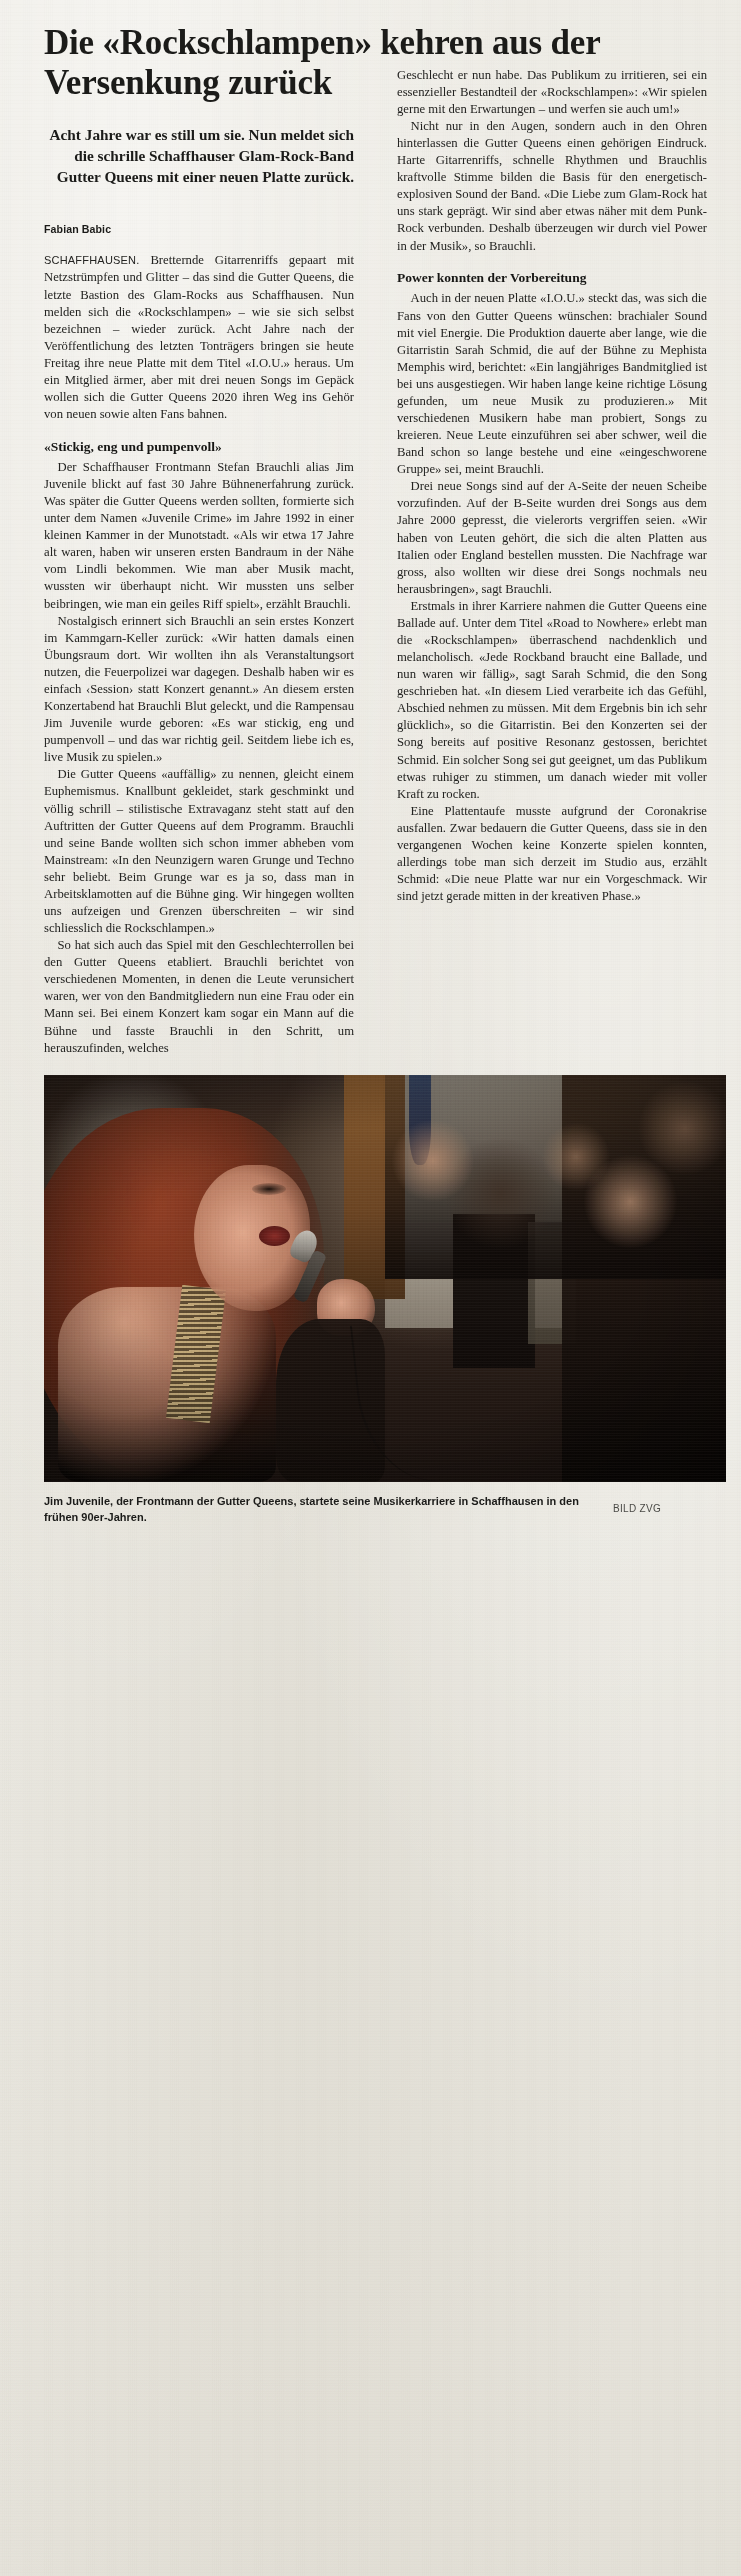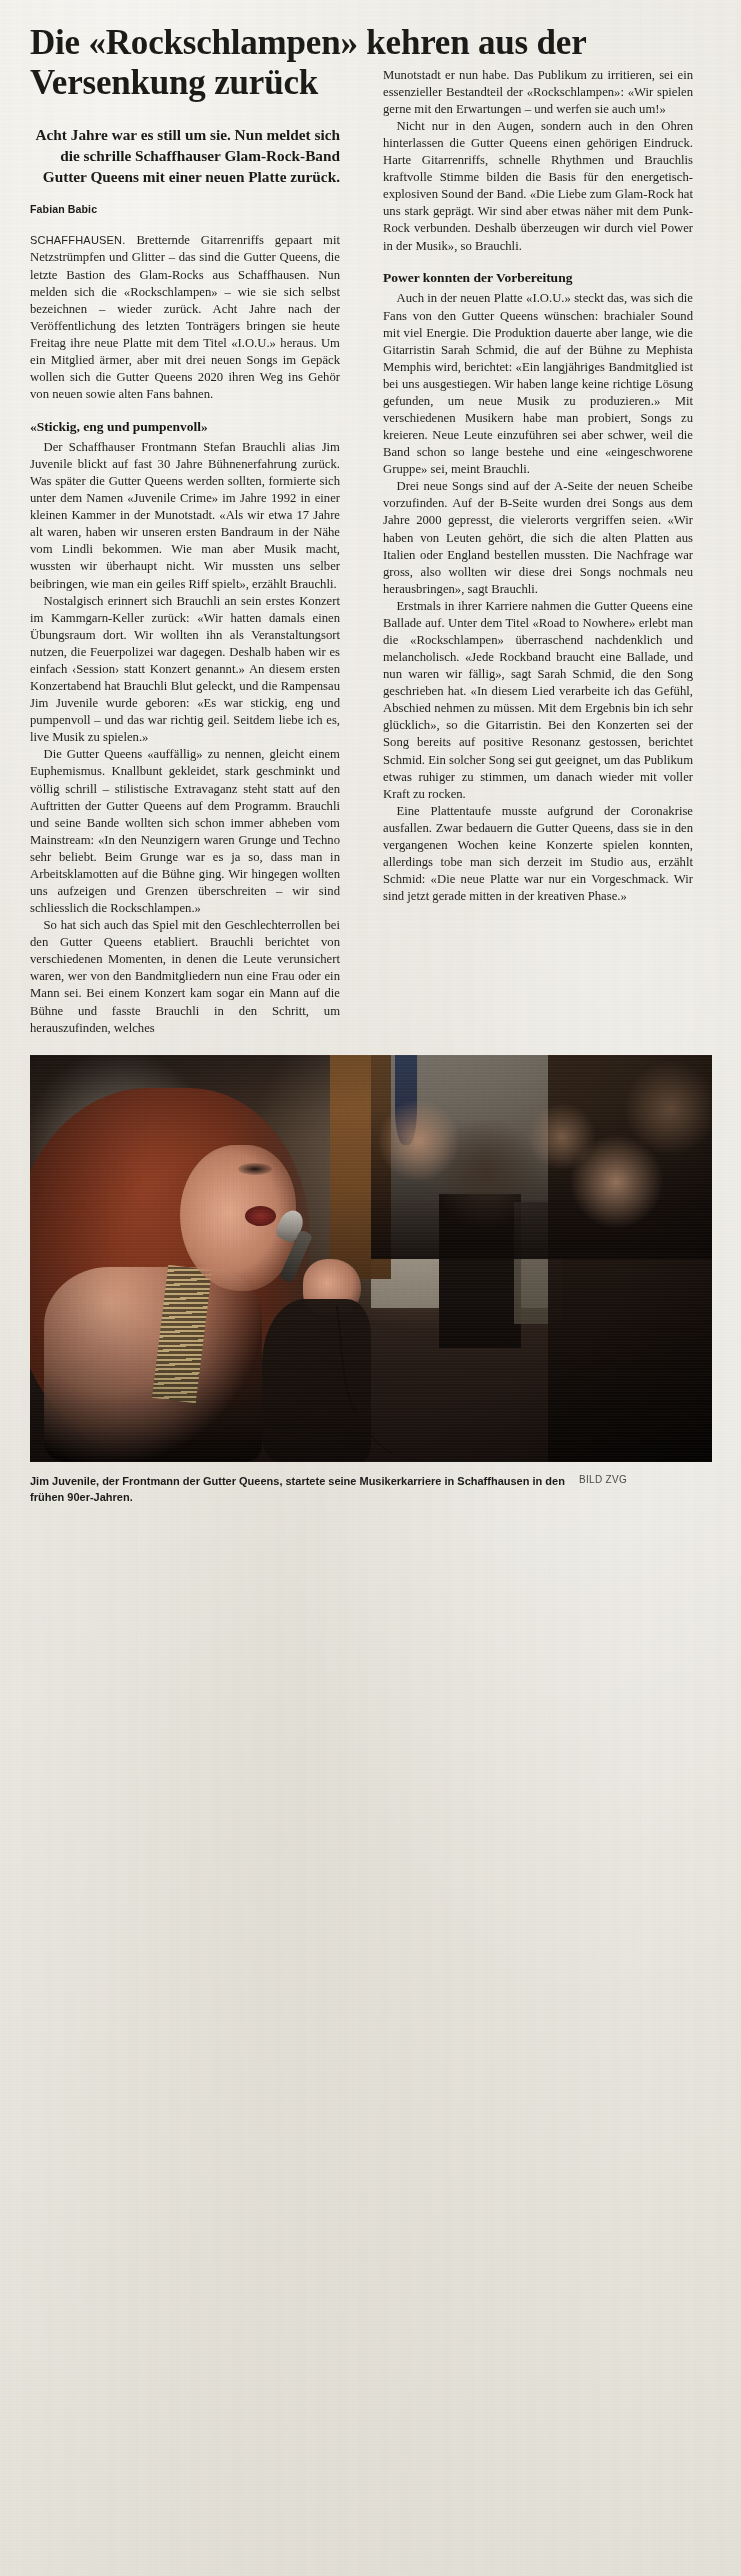--- a/index.html
+++ b/index.html
@@ -30,21 +30,21 @@
     inset: 0;
     opacity: .30;
     background-image:
       repeating-linear-gradient(0deg, rgba(120,115,100,.055) 0px, rgba(120,115,100,.055) 0.5px, rgba(255,255,255,0) 0.5px, rgba(255,255,255,0) 1.6px),
       repeating-linear-gradient(90deg, rgba(120,115,100,.04) 0px, rgba(120,115,100,.04) 0.5px, rgba(255,255,255,0) 0.5px, rgba(255,255,255,0) 2.1px);
     pointer-events: none;
   }
   .page {
     position: relative;
     width: 742px;
-    padding: 0 30px;
+    padding: 0 44px;
   }
 
   
   .headline {
     margin: 23px 0 0 0;
     font-family: "Liberation Serif", serif;
     font-weight: 700;
     font-size: 35px;
     line-height: 1.13;
     letter-spacing: -0.2px;
@@ -67,20 +67,21 @@
   
   .cols {
     position: relative;
     display: flex;
     gap: 43px;
     margin-top: 9.3px;
   }
   .col {
     width: 310px;
     flex: 0 0 310px;
+    margin-top: 20px;
   }
   .col.two { margin-top: -136px; }
 
   .byline {
     font-family: "Liberation Sans", sans-serif;
     font-weight: 700;
     font-size: 10.6px;
     letter-spacing: 0.1px;
     color: #1b1b19;
     margin: 0 0 17.6px 0;
@@ -246,22 +247,22 @@
     background-image:
       repeating-linear-gradient(0deg, rgba(255,255,255,.09) 0px, rgba(255,255,255,.09) 0.5px, rgba(0,0,0,0) 0.5px, rgba(0,0,0,0) 1.6px),
       repeating-linear-gradient(90deg, rgba(0,0,0,.07) 0px, rgba(0,0,0,.07) 0.5px, rgba(0,0,0,0) 0.5px, rgba(0,0,0,0) 1.6px);
   }
 
   
   .caption-row {
     margin-top: 11.4px;
     width: 682px;
     display: flex;
-    align-items: flex-start;
-    gap: 0;
+    align-items: center;
+    gap: 20px;
   }
   .caption {
     flex: 1 1 auto;
     font-family: "Liberation Sans", sans-serif;
     font-weight: 700;
     font-size: 11px;
     line-height: 1.45;
     color: #1b1b19;
     max-width: 549px;
   }
@@ -302,21 +303,21 @@
 
       <p class="body">Nostalgisch erinnert sich Brauchli an sein erstes Konzert im Kammgarn-Keller zurück: «Wir hatten damals einen Übungsraum dort. Wir wollten ihn als Veranstaltungsort nutzen, die Feuerpolizei war dagegen. Deshalb haben wir es einfach ‹Session› statt Konzert genannt.» An diesem ersten Konzertabend hat Brauchli Blut geleckt, und die Rampensau Jim Juvenile wurde geboren: «Es war stickig, eng und pumpenvoll – und das war richtig geil. Seitdem liebe ich es, live Musik zu spielen.»</p>
 
       <p class="body">Die Gutter Queens «auffällig» zu nennen, gleicht einem Euphemismus. Knallbunt gekleidet, stark geschminkt und völlig schrill – stilistische Extravaganz steht statt auf den Auftritten der Gutter Queens auf dem Programm. Brauchli und seine Bande wollten sich schon immer abheben vom Mainstream: «In den Neunzigern waren Grunge und Techno sehr beliebt. Beim Grunge war es ja so, dass man in Arbeitsklamotten auf die Bühne ging. Wir hingegen wollten uns aufzeigen und Grenzen überschreiten – wir sind schliesslich die Rockschlampen.»</p>
 
       <p class="body">So hat sich auch das Spiel mit den Geschlechterrollen bei den Gutter Queens etabliert. Brauchli berichtet von verschiedenen Momenten, in denen die Leute verunsichert waren, wer von den Bandmitgliedern nun eine Frau oder ein Mann sei. Bei einem Konzert kam sogar ein Mann auf die Bühne und fasste Brauchli in den Schritt, um herauszufinden, welches</p>
     </div>
 
     <div class="col two">
 
-      <p class="body noindent">Munotstadt er nun habe. Das Publikum zu irritieren, sei ein essenzieller Bestandteil der «Rockschlampen»: «Wir spielen gerne mit den Erwartungen – und werfen sie auch um!»</p>
+      <p class="body noindent">Geschlecht er nun habe. Das Publikum zu irritieren, sei ein essenzieller Bestandteil der «Rockschlampen»: «Wir spielen gerne mit den Erwartungen – und werfen sie auch um!»</p>
 
       <p class="body">Nicht nur in den Augen, sondern auch in den Ohren hinterlassen die Gutter Queens einen gehörigen Eindruck. Harte Gitarrenriffs, schnelle Rhythmen und Brauchlis kraftvolle Stimme bilden die Basis für den energetisch-explosiven Sound der Band. «Die Liebe zum Glam-Rock hat uns stark geprägt. Wir sind aber etwas näher mit dem Punk-Rock verbunden. Deshalb überzeugen wir durch viel Power in der Musik», so Brauchli.</p>
 
       <h2 class="subhead">Power konnten der Vorbereitung</h2>
 
       <p class="body noindent" style="text-indent:13.5px;">Auch in der neuen Platte «I.O.U.» steckt das, was sich die Fans von den Gutter Queens wünschen: brachialer Sound mit viel Energie. Die Produktion dauerte aber lange, wie die Gitarristin Sarah Schmid, die auf der Bühne zu Mephista Memphis wird, berichtet: «Ein langjähriges Bandmitglied ist bei uns ausgestiegen. Wir haben lange keine richtige Lösung gefunden, um neue Musik zu produzieren.» Mit verschiedenen Musikern habe man probiert, Songs zu kreieren. Neue Leute einzuführen sei aber schwer, weil die Band schon so lange bestehe und eine «eingeschworene Gruppe» sei, meint Brauchli.</p>
 
 
       <p class="body">Drei neue Songs sind auf der A-Seite der neuen Scheibe vorzufinden. Auf der B-Seite wurden drei Songs aus dem Jahre 2000 gepresst, die vielerorts vergriffen seien. «Wir haben von Leuten gehört, die sich die alten Platten aus Italien oder England bestellen mussten. Die Nachfrage war gross, also wollten wir diese drei Songs nochmals neu herausbringen», sagt Brauchli.</p>
 

